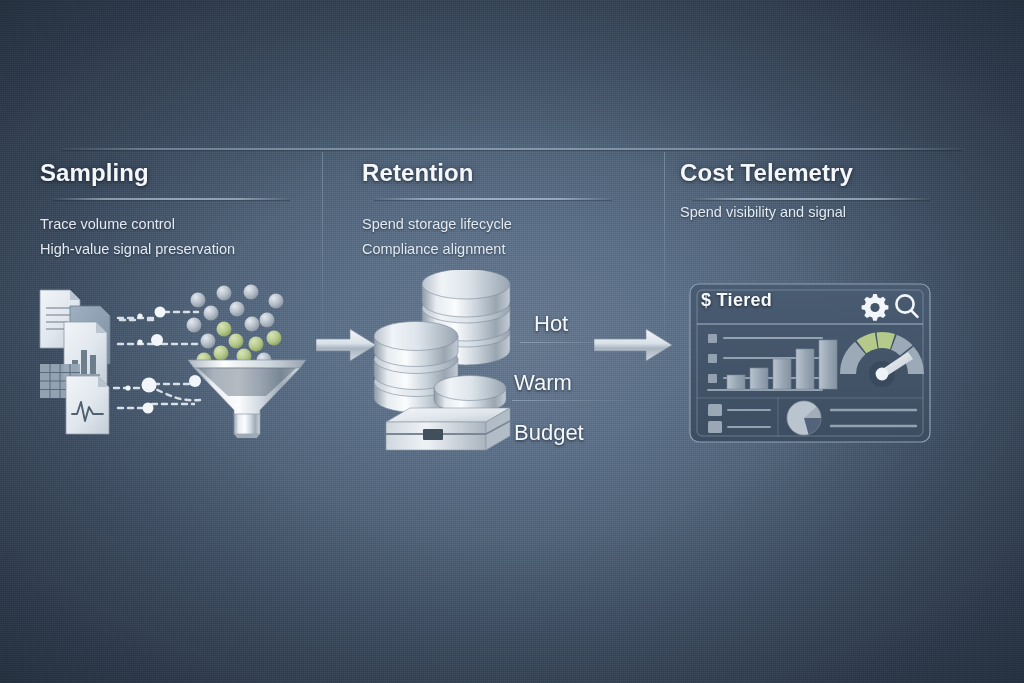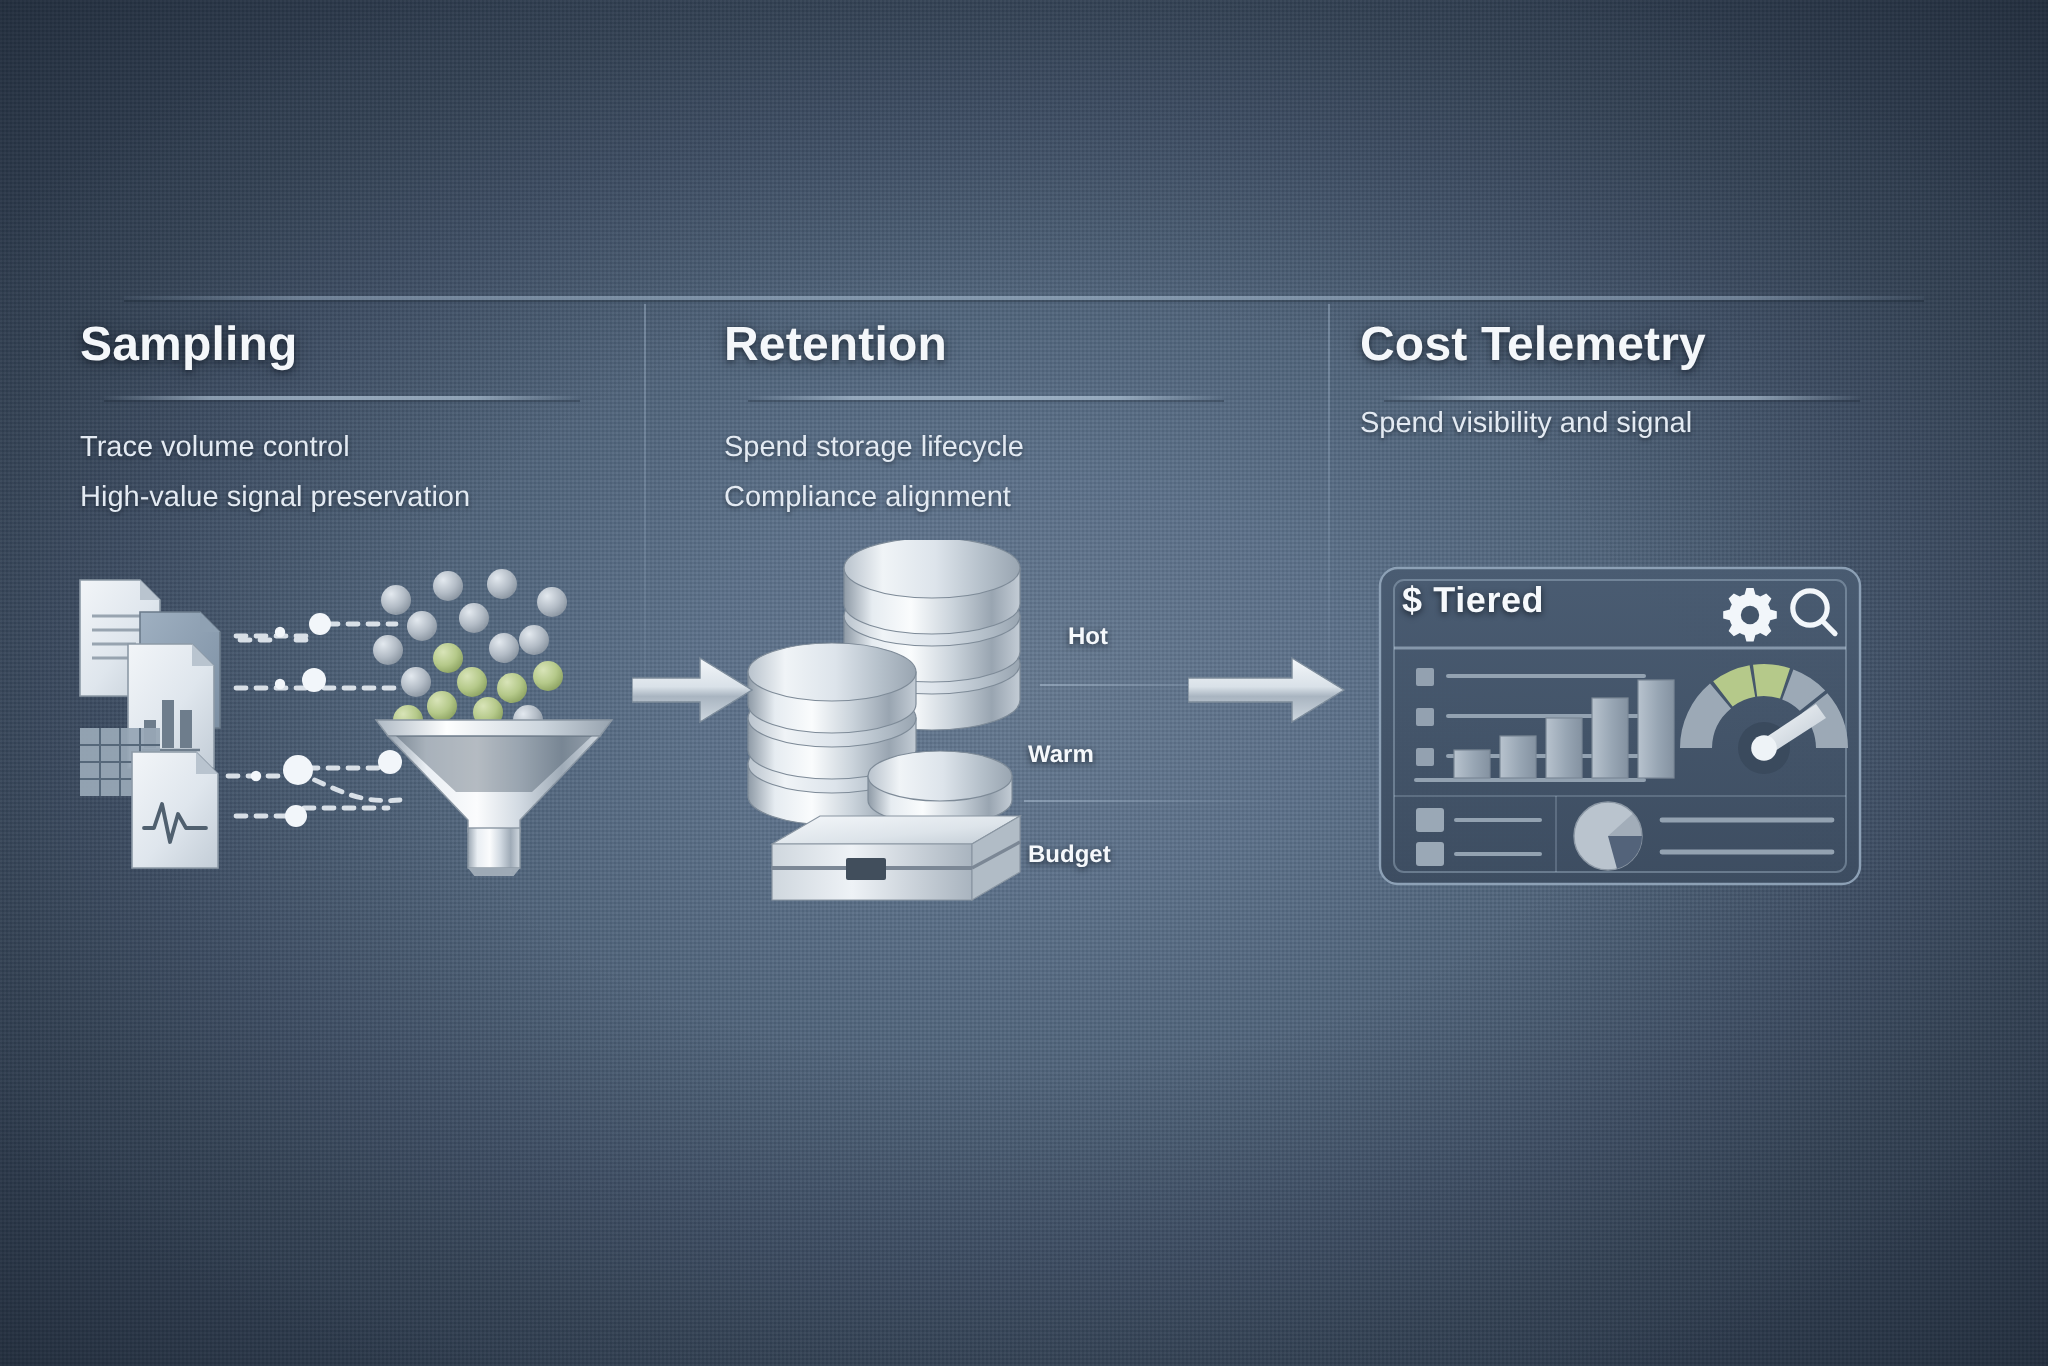--- a/index.html
+++ b/index.html
@@ -131,22 +131,22 @@
 
   
   #art-sampling  { left: 28px;  top: 268px; z-index: 6; }
   #art-retention { left: 370px; top: 270px; z-index: 6; }
   #art-cost      { left: 686px; top: 278px; z-index: 6; }
 
   
   .tier-label {
     position: absolute;
     z-index: 9;
-    font-size: 12px;
-    font-weight: bold;
+    font-size: 22px;
+    font-weight: normal;
     color: #f5f8fb;
     text-shadow: 0 1px 3px rgba(10,18,28,0.72);
     white-space: nowrap;
   }
   #tier-hot     { left: 534px; top: 311px; }
   #tier-warm    { left: 514px; top: 370px; }
   #tier-archive { left: 514px; top: 420px; }
 
   .tier-rule {
     position: absolute;

